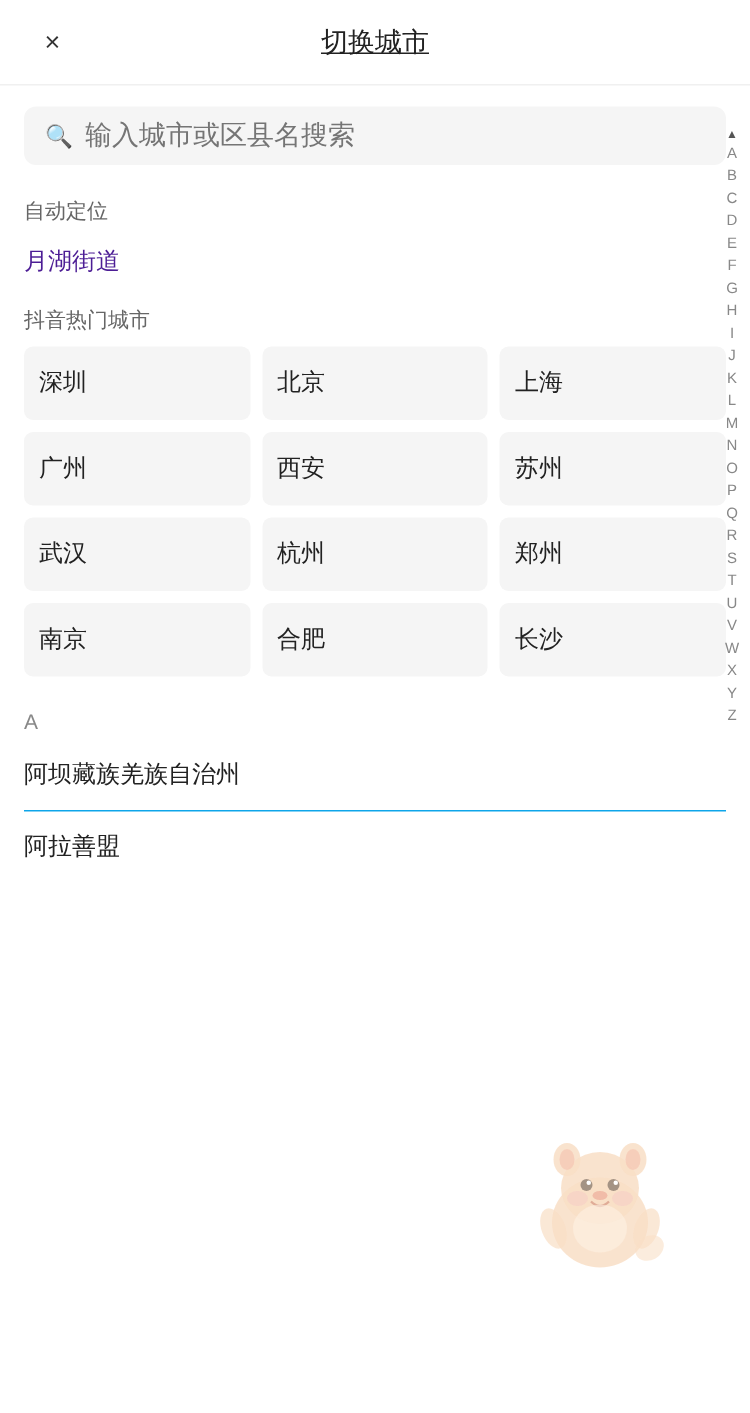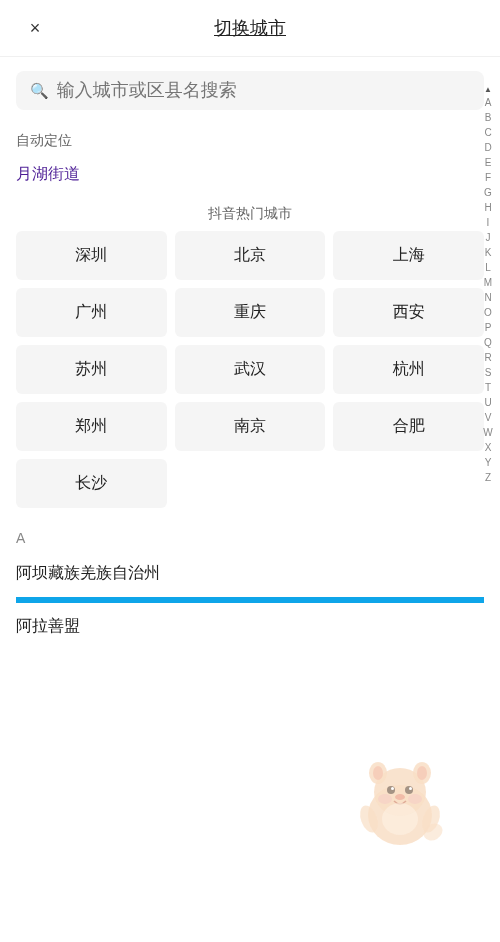--- a/index.html
+++ b/index.html
@@ -82,35 +82,34 @@
       font-size: 16px;
       color: #4c1d95;
       padding: 10px 16px;
       cursor: pointer;
     }
 
     .hot-section-label {
       font-size: 14px;
       color: #666;
       padding: 10px 16px 8px 16px;
-      text-align: center;
     }
 
     .city-grid {
       display: grid;
       grid-template-columns: repeat(3, 1fr);
       gap: 8px;
       padding: 0 16px;
       margin-bottom: 10px;
     }
 
     .city-cell {
       background: #f5f5f5;
       border-radius: 6px;
-      text-align: center;
+      text-align: left;
       padding: 14px 10px;
       font-size: 16px;
       color: #222;
       cursor: pointer;
     }
 
     .alphabet-index {
       position: absolute;
       right: 4px;
       top: 80px;
@@ -145,21 +144,21 @@
       font-size: 14px;
       color: #888;
       padding: 12px 0 4px 0;
       font-weight: 500;
     }
 
     .list-city-item {
       font-size: 16px;
       color: #222;
       padding: 13px 0;
-      border-bottom: 6px solid #0ea5e9;
+      border-bottom: 1px solid #0ea5e9;
       cursor: pointer;
     }
 
     .list-city-item:last-child {
       border-bottom: none;
     }
 
     .watermark {
       position: absolute;
       bottom: 80px;
@@ -202,21 +201,20 @@
   <div class="section-label">自动定位</div>
   <div class="location-item">月湖街道</div>
 
   <div class="hot-section-label">抖音热门城市</div>
 
   <div class="city-grid">
     <div class="city-cell">深圳</div>
     <div class="city-cell">北京</div>
     <div class="city-cell">上海</div>
     <div class="city-cell">广州</div>
-    <div class="city-cell">重庆</div>
     <div class="city-cell">西安</div>
     <div class="city-cell">苏州</div>
     <div class="city-cell">武汉</div>
     <div class="city-cell">杭州</div>
     <div class="city-cell">郑州</div>
     <div class="city-cell">南京</div>
     <div class="city-cell">合肥</div>
     <div class="city-cell">长沙</div>
   </div>
 

